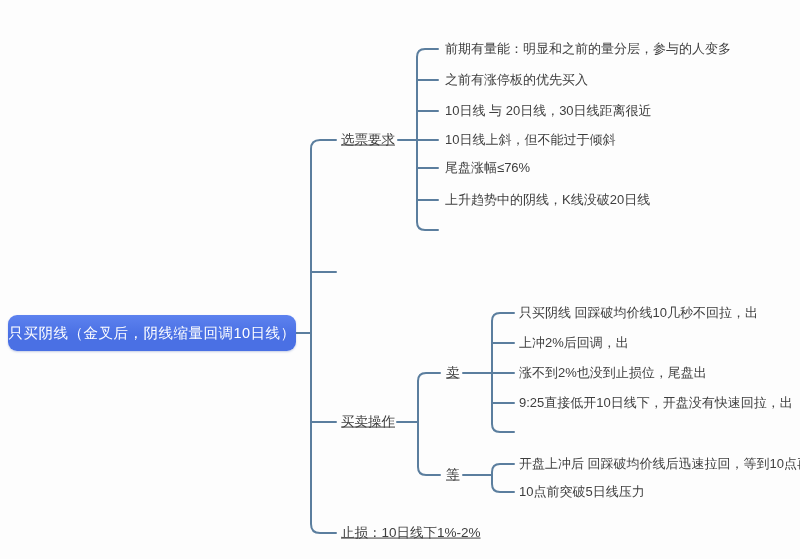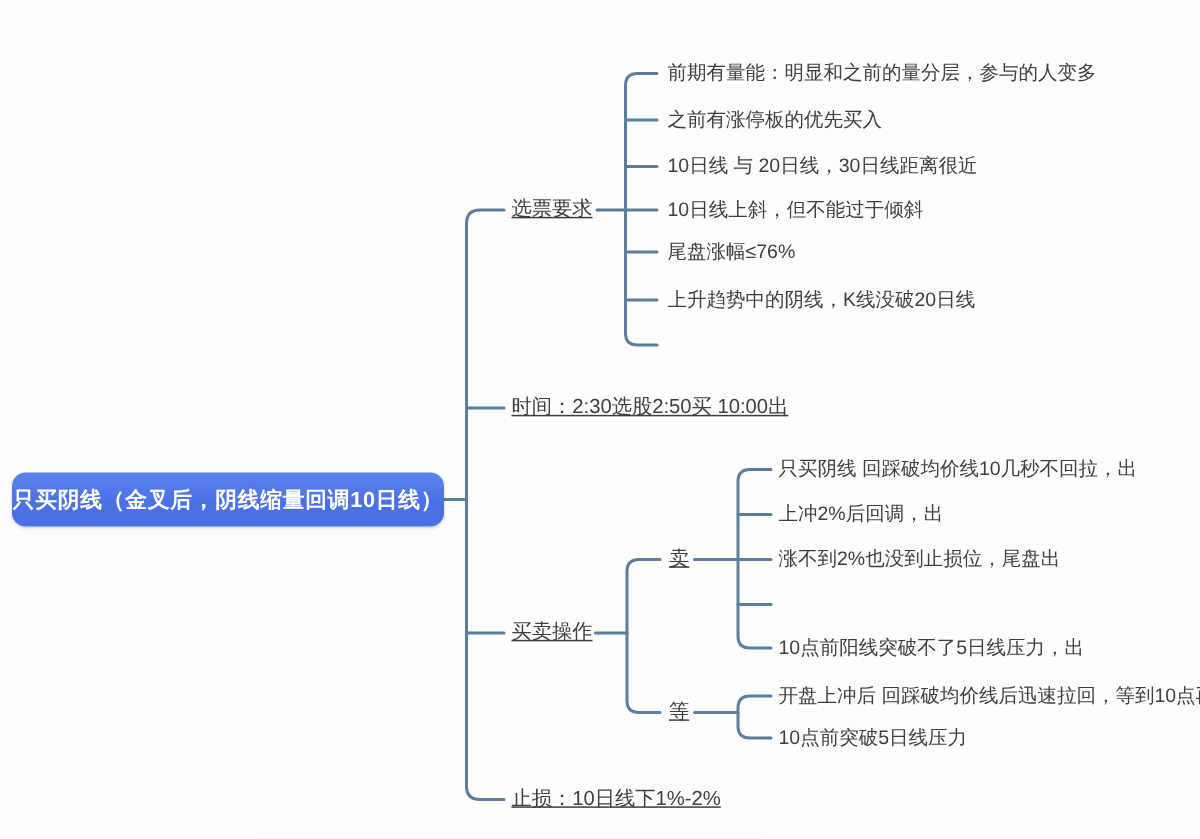--- a/index.html
+++ b/index.html
@@ -12,21 +12,21 @@
   .node{
     position:absolute;transform:translateY(-50%);white-space:nowrap;
     color:var(--text,#3e3e3e);font-size:13px;line-height:1.25;cursor:default;
   }
   .branch{font-size:13.5px;text-decoration:underline;}
   .root{
     position:absolute;left:8px;top:315px;width:288px;height:36px;
     background:var(--accent,#4a70e4);
     background:linear-gradient(180deg,#5d82ef 0%,var(--accent,#4a70e4) 55%);
     border-radius:9px;display:flex;align-items:center;justify-content:center;
-    color:#fff;font-weight:bold;font-size:14.5px;letter-spacing:0.5px;
+    color:#fff;font-weight:normal;font-size:14.5px;letter-spacing:0.5px;
     box-shadow:0 1px 2px rgba(40,70,160,0.25);
   }
 </style>
 </head>
 <body>
 
 <div id="canvas">
 
   <svg id="edges" viewBox="0 0 800 559">
 
@@ -53,35 +53,34 @@
     <path d="M492 343 H514"></path>
     <path d="M492 403 H514"></path>
 
     <path d="M463 475 H492"></path>
     <path d="M514 464 H500 Q492 464 492 472 V484 Q492 492 500 492 H514"></path>
   </svg>
 
   <div class="root">只买阴线（金叉后，阴线缩量回调10日线）</div>
 
   <div class="node branch" style="left:341px;top:140px">选票要求</div>
-  <div class="node branch" style="left:341px;top:272px">时间：2:30选股2:50买 10:00出</div>
   <div class="node branch" style="left:341px;top:422px">买卖操作</div>
   <div class="node branch" style="left:341px;top:533px">止损：10日线下1%-2%</div>
 
   <div class="node" style="left:445px;top:49px">前期有量能：明显和之前的量分层，参与的人变多</div>
   <div class="node" style="left:445px;top:80px">之前有涨停板的优先买入</div>
   <div class="node" style="left:445px;top:111px">10日线 与 20日线，30日线距离很近</div>
   <div class="node" style="left:445px;top:140px">10日线上斜，但不能过于倾斜</div>
   <div class="node" style="left:445px;top:168px">尾盘涨幅≤76%</div>
   <div class="node" style="left:445px;top:200px">上升趋势中的阴线，K线没破20日线</div>
 
   <div class="node branch" style="left:446px;top:373px">卖</div>
   <div class="node branch" style="left:446px;top:475px">等</div>
 
   <div class="node" style="left:519px;top:313px">只买阴线 回踩破均价线10几秒不回拉，出</div>
   <div class="node" style="left:519px;top:343px">上冲2%后回调，出</div>
   <div class="node" style="left:519px;top:373px">涨不到2%也没到止损位，尾盘出</div>
-  <div class="node" style="left:519px;top:432px">10点前阳线突破不了5日线压力，出</div>
+  <div class="node" style="left:519px;top:403px">9:25直接低开10日线下，开盘没有快速回拉，出</div>
 
   <div class="node" style="left:519px;top:464px">开盘上冲后 回踩破均价线后迅速拉回，等到10点再卖</div>
   <div class="node" style="left:519px;top:492px">10点前突破5日线压力</div>
 
 </div>
 
 </body></html>

